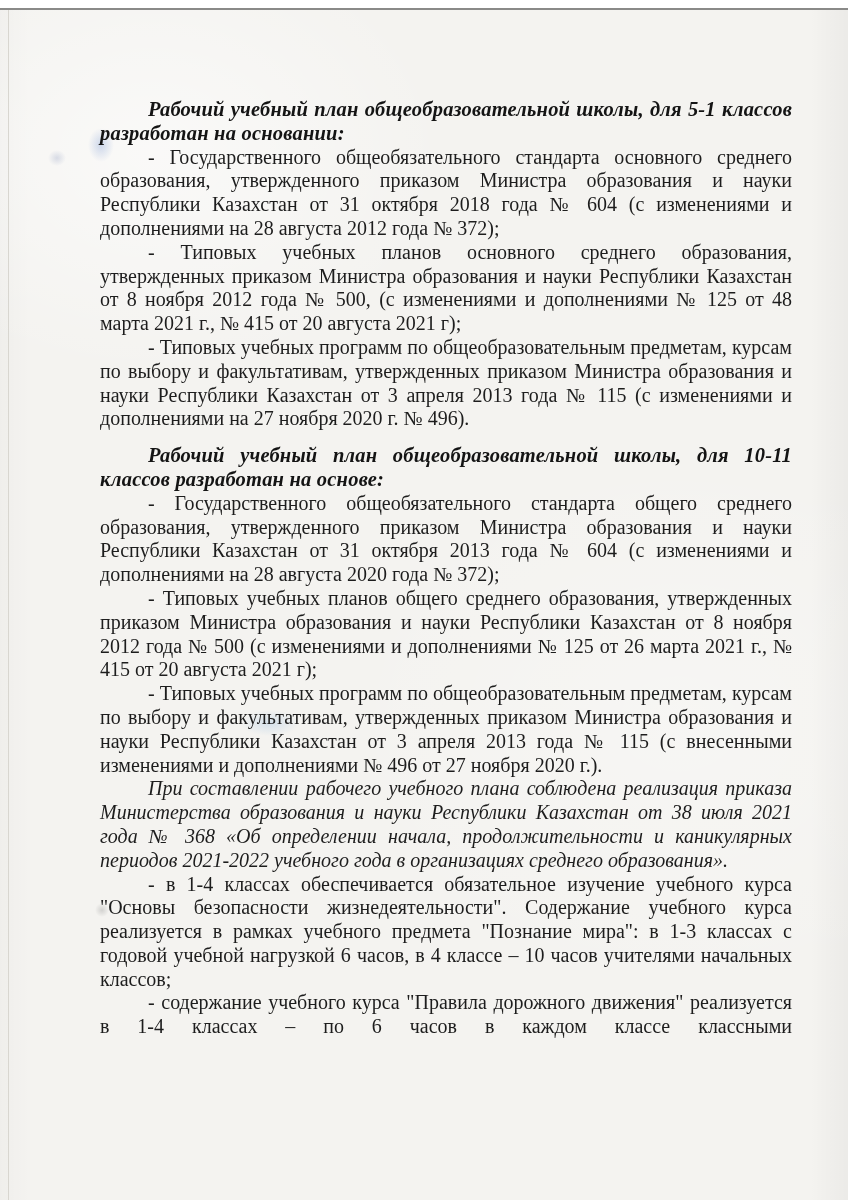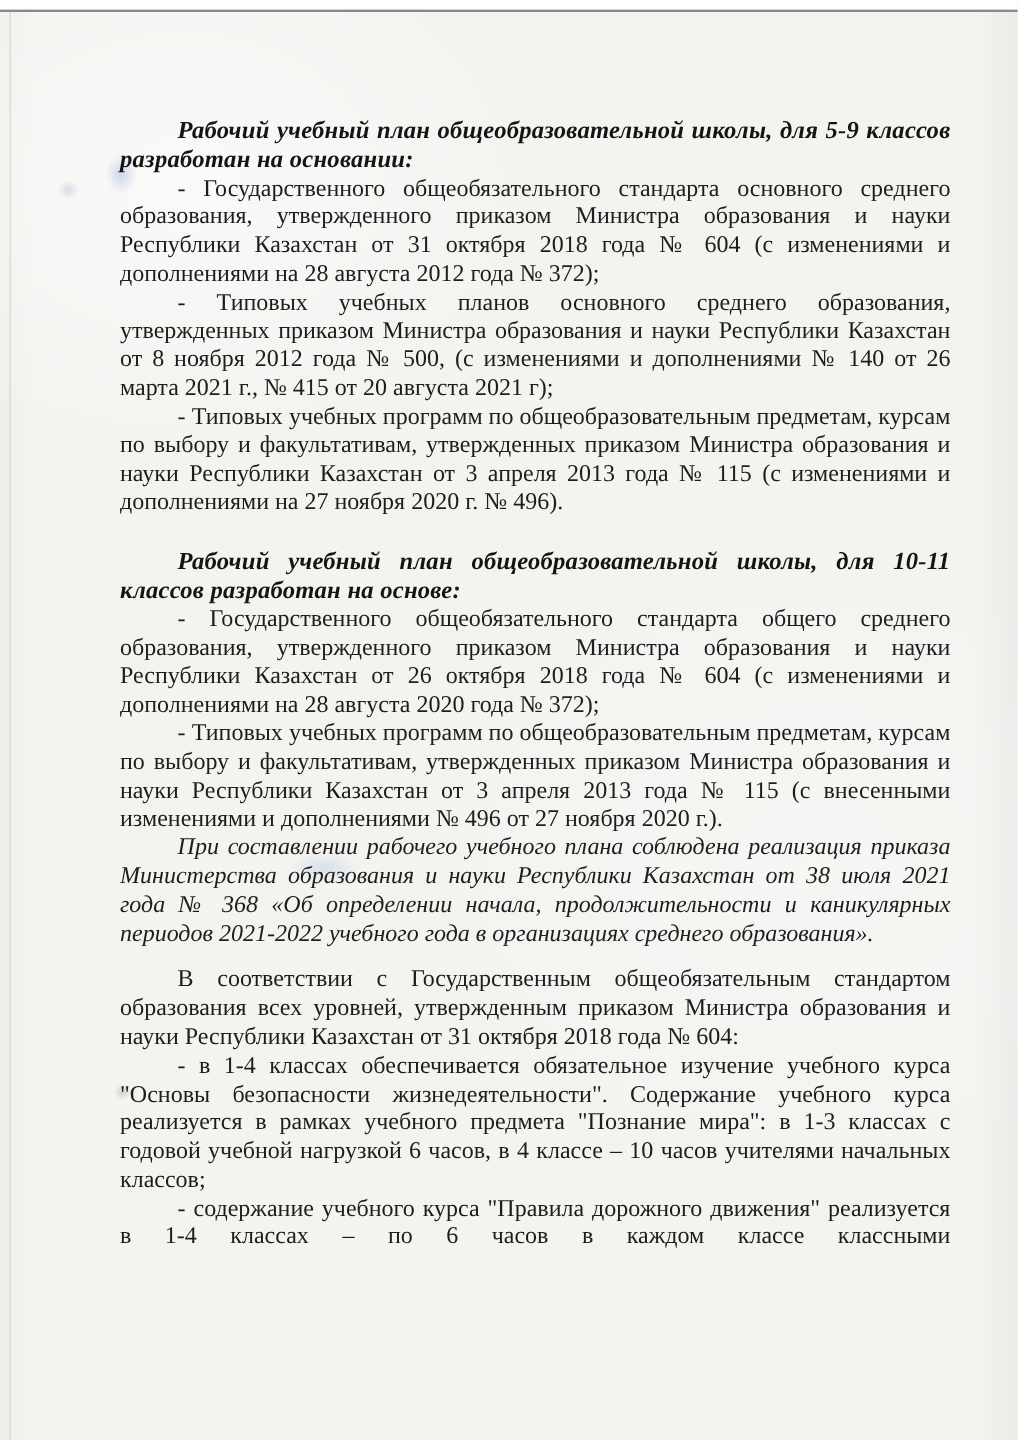--- a/index.html
+++ b/index.html
@@ -42,21 +42,21 @@
     text-align:justify;
   }
   p{margin:0;text-indent:48px;}
   p.h{
     font-weight:bold;font-style:italic;
     color:var(--heading);
     font-size:20.5px;
     letter-spacing:.2px;
   }
   p.i{font-style:italic;}
-  p.gap{margin-top:26px;}
+  p.gap{margin-top:13px;}
   p.gap2{margin-top:15px;}
   p.last{text-align-last:justify;}
   
   .artifact{position:absolute;border-radius:50%;pointer-events:none;}
   .a1{left:88px;top:118px;width:26px;height:34px;
       background:radial-gradient(closest-side, rgba(90,130,200,.28), rgba(90,130,200,0));}
   .a2{left:48px;top:140px;width:18px;height:16px;
       background:radial-gradient(closest-side, rgba(100,120,170,.22), rgba(100,120,170,0));}
   .a3{left:240px;top:700px;width:60px;height:26px;
       background:radial-gradient(closest-side, rgba(120,170,220,.25), rgba(120,170,220,0));}
@@ -68,25 +68,25 @@
 
 <div class="scan-top-line"></div>
 
 <div class="page">
   <div class="artifact a1"></div>
   <div class="artifact a2"></div>
   <div class="artifact a3"></div>
   <div class="artifact a4"></div>
 
   <div class="textcol">
-    <p class="h">Рабочий учебный план общеобразовательной школы, для 5-9 классов разработан на основании:</p>
+    <p class="h">Рабочий учебный план общеобразовательной школы, для 5-1 классов разработан на основании:</p>
     <p class="b">- Государственного общеобязательного стандарта основного среднего образования, утвержденного приказом Министра образования и науки Республики Казахстан от 31 октября 2018 года № 604 (с изменениями и дополнениями на 28 августа 2012 года № 372);</p>
-    <p class="b">- Типовых учебных планов основного среднего образования, утвержденных приказом Министра образования и науки Республики Казахстан от 8 ноября 2012 года № 500, (с изменениями и дополнениями № 140 от 26 марта 2021 г., № 415 от 20 августа 2021 г);</p>
+    <p class="b">- Типовых учебных планов основного среднего образования, утвержденных приказом Министра образования и науки Республики Казахстан от 8 ноября 2012 года № 500, (с изменениями и дополнениями № 125 от 48 марта 2021 г., № 415 от 20 августа 2021 г);</p>
     <p class="b">- Типовых учебных программ по общеобразовательным предметам, курсам по выбору и факультативам, утвержденных приказом Министра образования и науки Республики Казахстан от 3 апреля 2013 года № 115 (с изменениями и дополнениями на 27 ноября 2020 г. № 496).</p>
     <p class="h gap">Рабочий учебный план общеобразовательной школы, для 10-11 классов разработан на основе:</p>
-    <p class="b">- Государственного общеобязательного стандарта общего среднего образования, утвержденного приказом Министра образования и науки Республики Казахстан от 26 октября 2018 года № 604 (с изменениями и дополнениями на 28 августа 2020 года № 372);</p>
+    <p class="b">- Государственного общеобязательного стандарта общего среднего образования, утвержденного приказом Министра образования и науки Республики Казахстан от 31 октября 2013 года № 604 (с изменениями и дополнениями на 28 августа 2020 года № 372);</p>
+    <p class="b">- Типовых учебных планов общего среднего образования, утвержденных приказом Министра образования и науки Республики Казахстан от 8 ноября 2012 года № 500 (с изменениями и дополнениями № 125 от 26 марта 2021 г., № 415 от 20 августа 2021 г);</p>
     <p class="b">- Типовых учебных программ по общеобразовательным предметам, курсам по выбору и факультативам, утвержденных приказом Министра образования и науки Республики Казахстан от 3 апреля 2013 года № 115 (с внесенными изменениями и дополнениями № 496 от 27 ноября 2020 г.).</p>
     <p class="i">При составлении рабочего учебного плана соблюдена реализация приказа Министерства образования и науки Республики Казахстан от 38 июля 2021 года № 368 «Об определении начала, продолжительности и каникулярных периодов 2021-2022 учебного года в организациях среднего образования».</p>
-    <p class="b gap2">В соответствии с Государственным общеобязательным стандартом образования всех уровней, утвержденным приказом Министра образования и науки Республики Казахстан от 31 октября 2018 года № 604:</p>
     <p class="b">- в 1-4 классах обеспечивается обязательное изучение учебного курса "Основы безопасности жизнедеятельности". Содержание учебного курса реализуется в рамках учебного предмета "Познание мира": в 1-3 классах с годовой учебной нагрузкой 6 часов, в 4 классе – 10 часов учителями начальных классов;</p>
     <p class="b last">- содержание учебного курса "Правила дорожного движения" реализуется в 1-4 классах – по 6 часов в каждом классе классными</p>
   </div>
 </div>
 
 </body></html>

